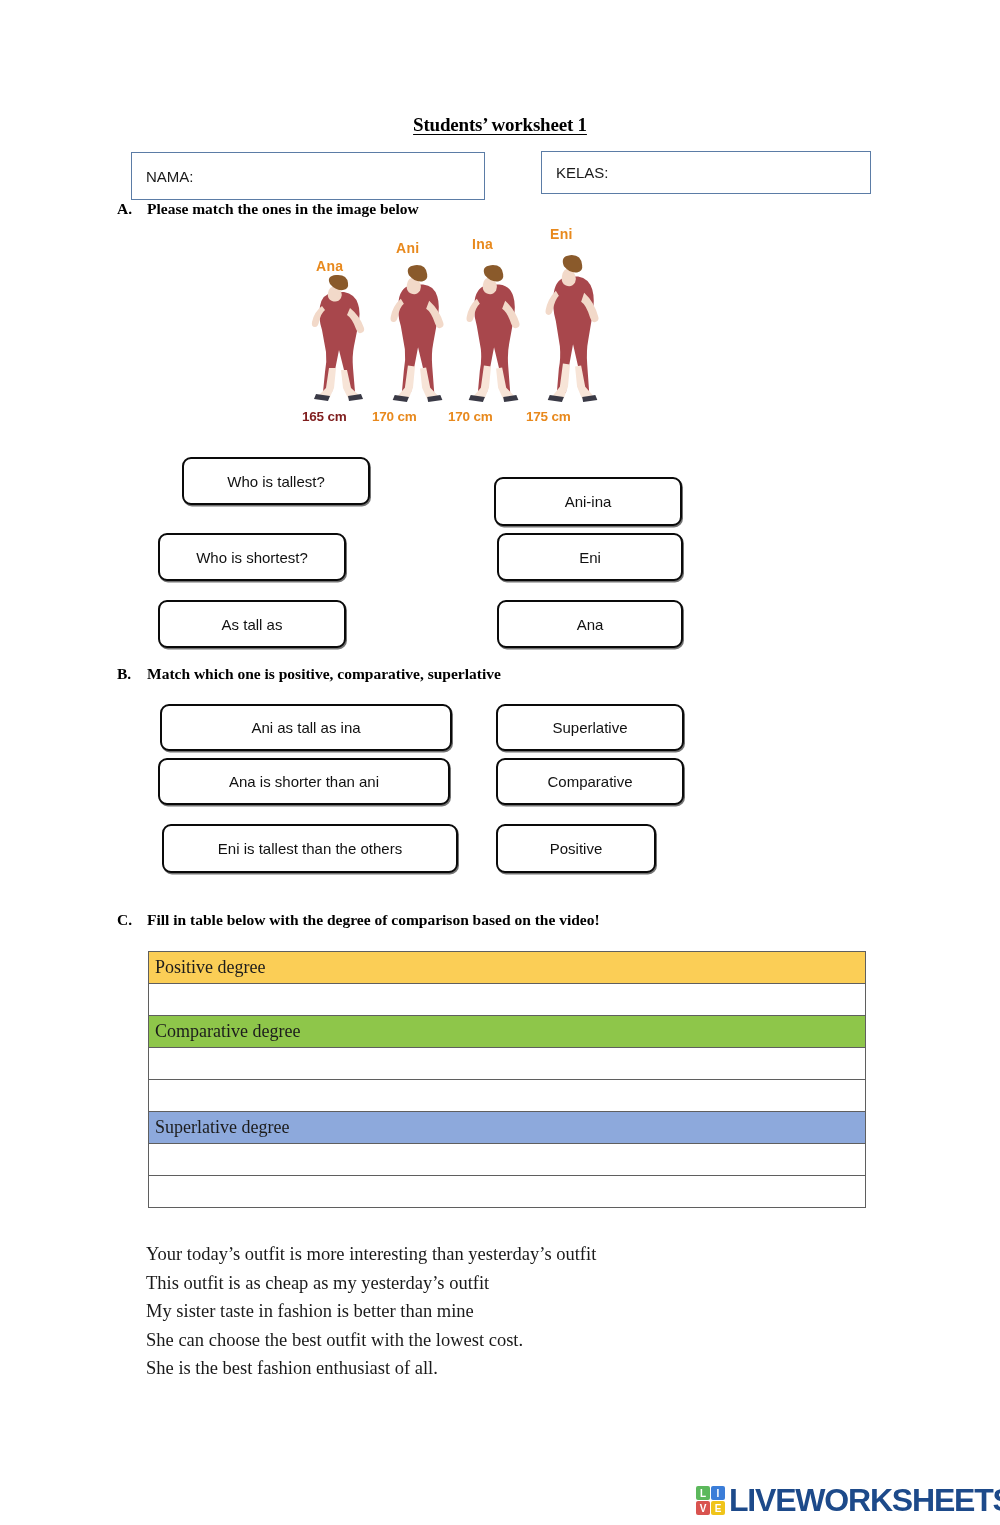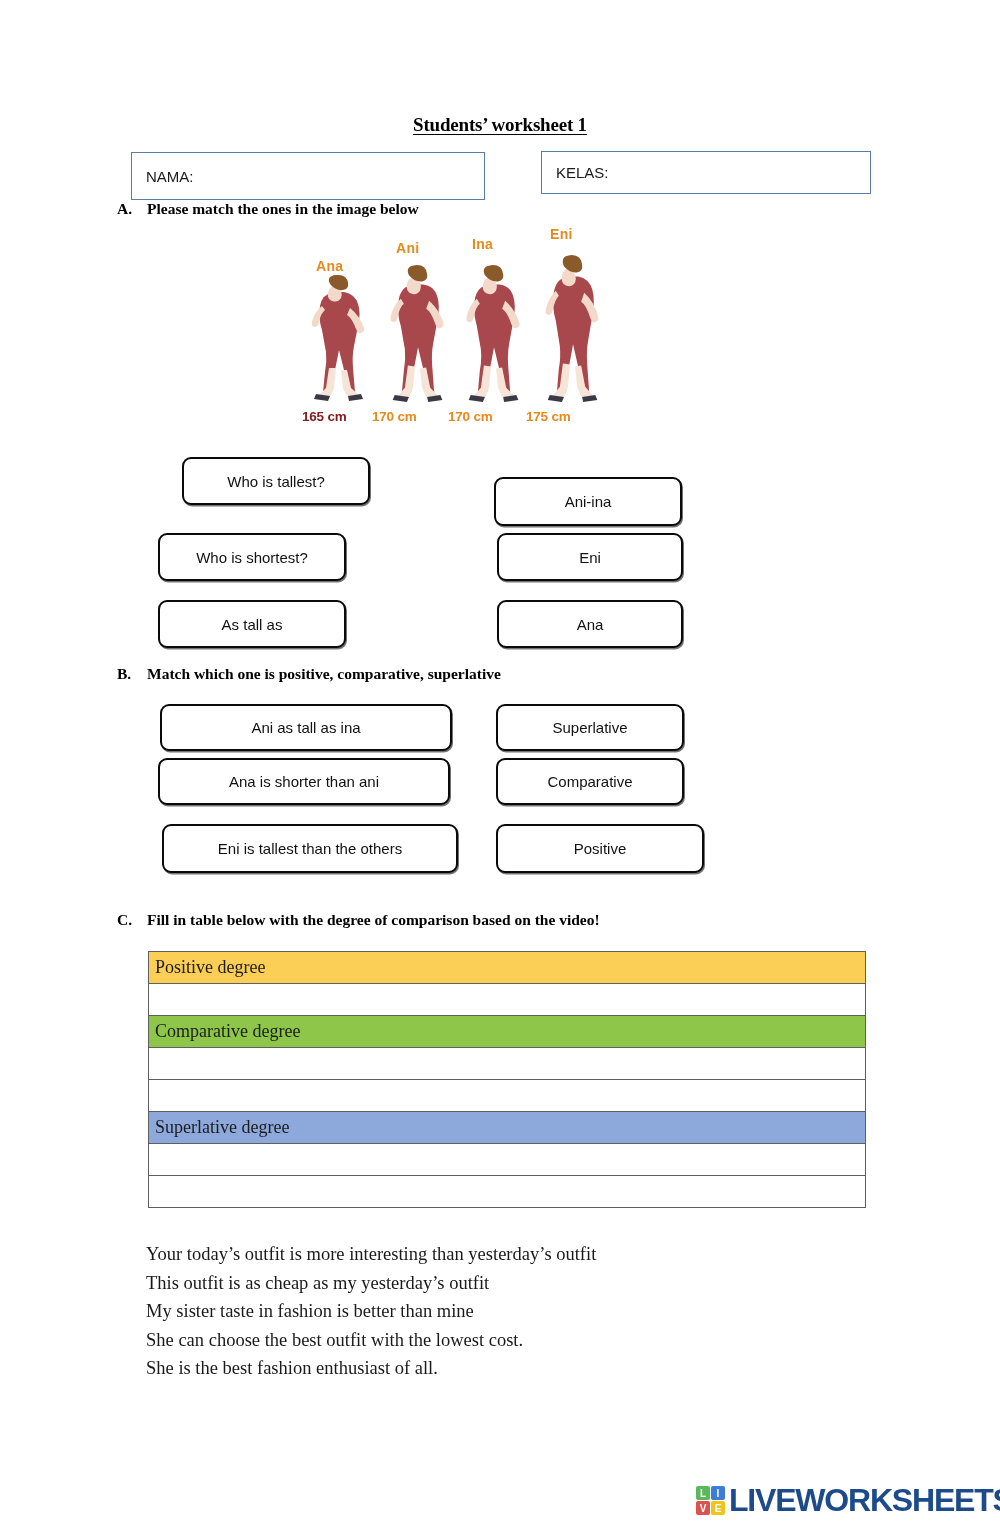--- a/index.html
+++ b/index.html
@@ -106,21 +106,21 @@
   #a-r-1 { left: 497px; top: 533px; width: 186px; height: 48px; }
   #a-r-2 { left: 497px; top: 600px; width: 186px; height: 48px; }
 
   
   #b-l-0 { left: 160px; top: 704px; width: 292px; height: 47px; }
   #b-l-1 { left: 158px; top: 758px; width: 292px; height: 47px; }
   #b-l-2 { left: 162px; top: 824px; width: 296px; height: 49px; }
   
   #b-r-0 { left: 496px; top: 704px; width: 188px; height: 47px; }
   #b-r-1 { left: 496px; top: 758px; width: 188px; height: 47px; }
-  #b-r-2 { left: 496px; top: 824px; width: 208px; height: 49px; }
+  #b-r-2 { left: 496px; top: 824px; width: 160px; height: 49px; }
 
   
   #degree-table {
     position: absolute;
     left: 148px; top: 951px;
     width: 718px;
     border-collapse: collapse;
     table-layout: fixed;
   }
   #degree-table td {

